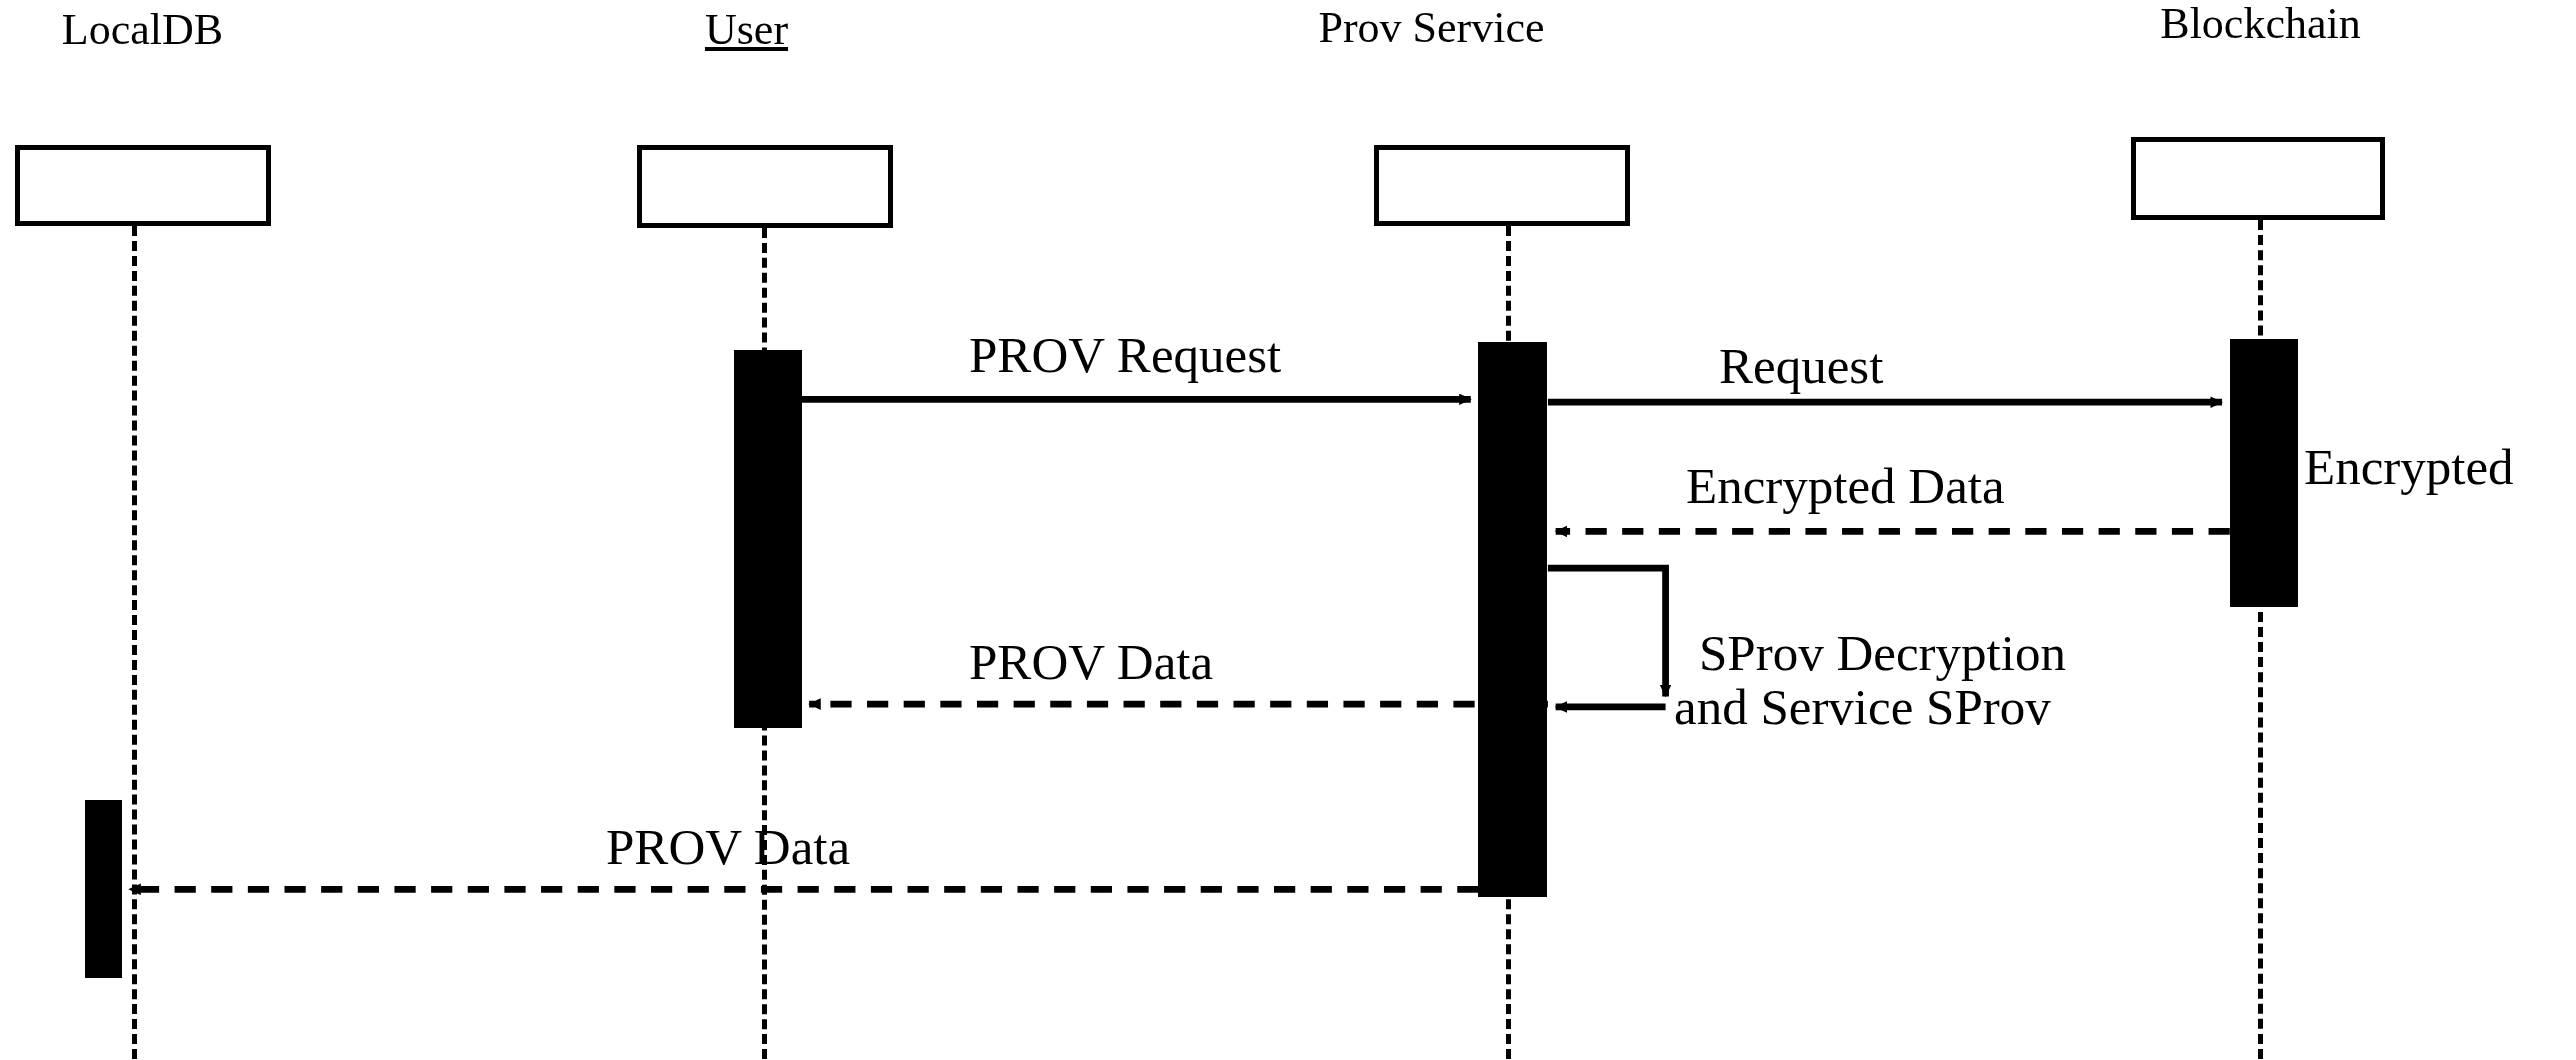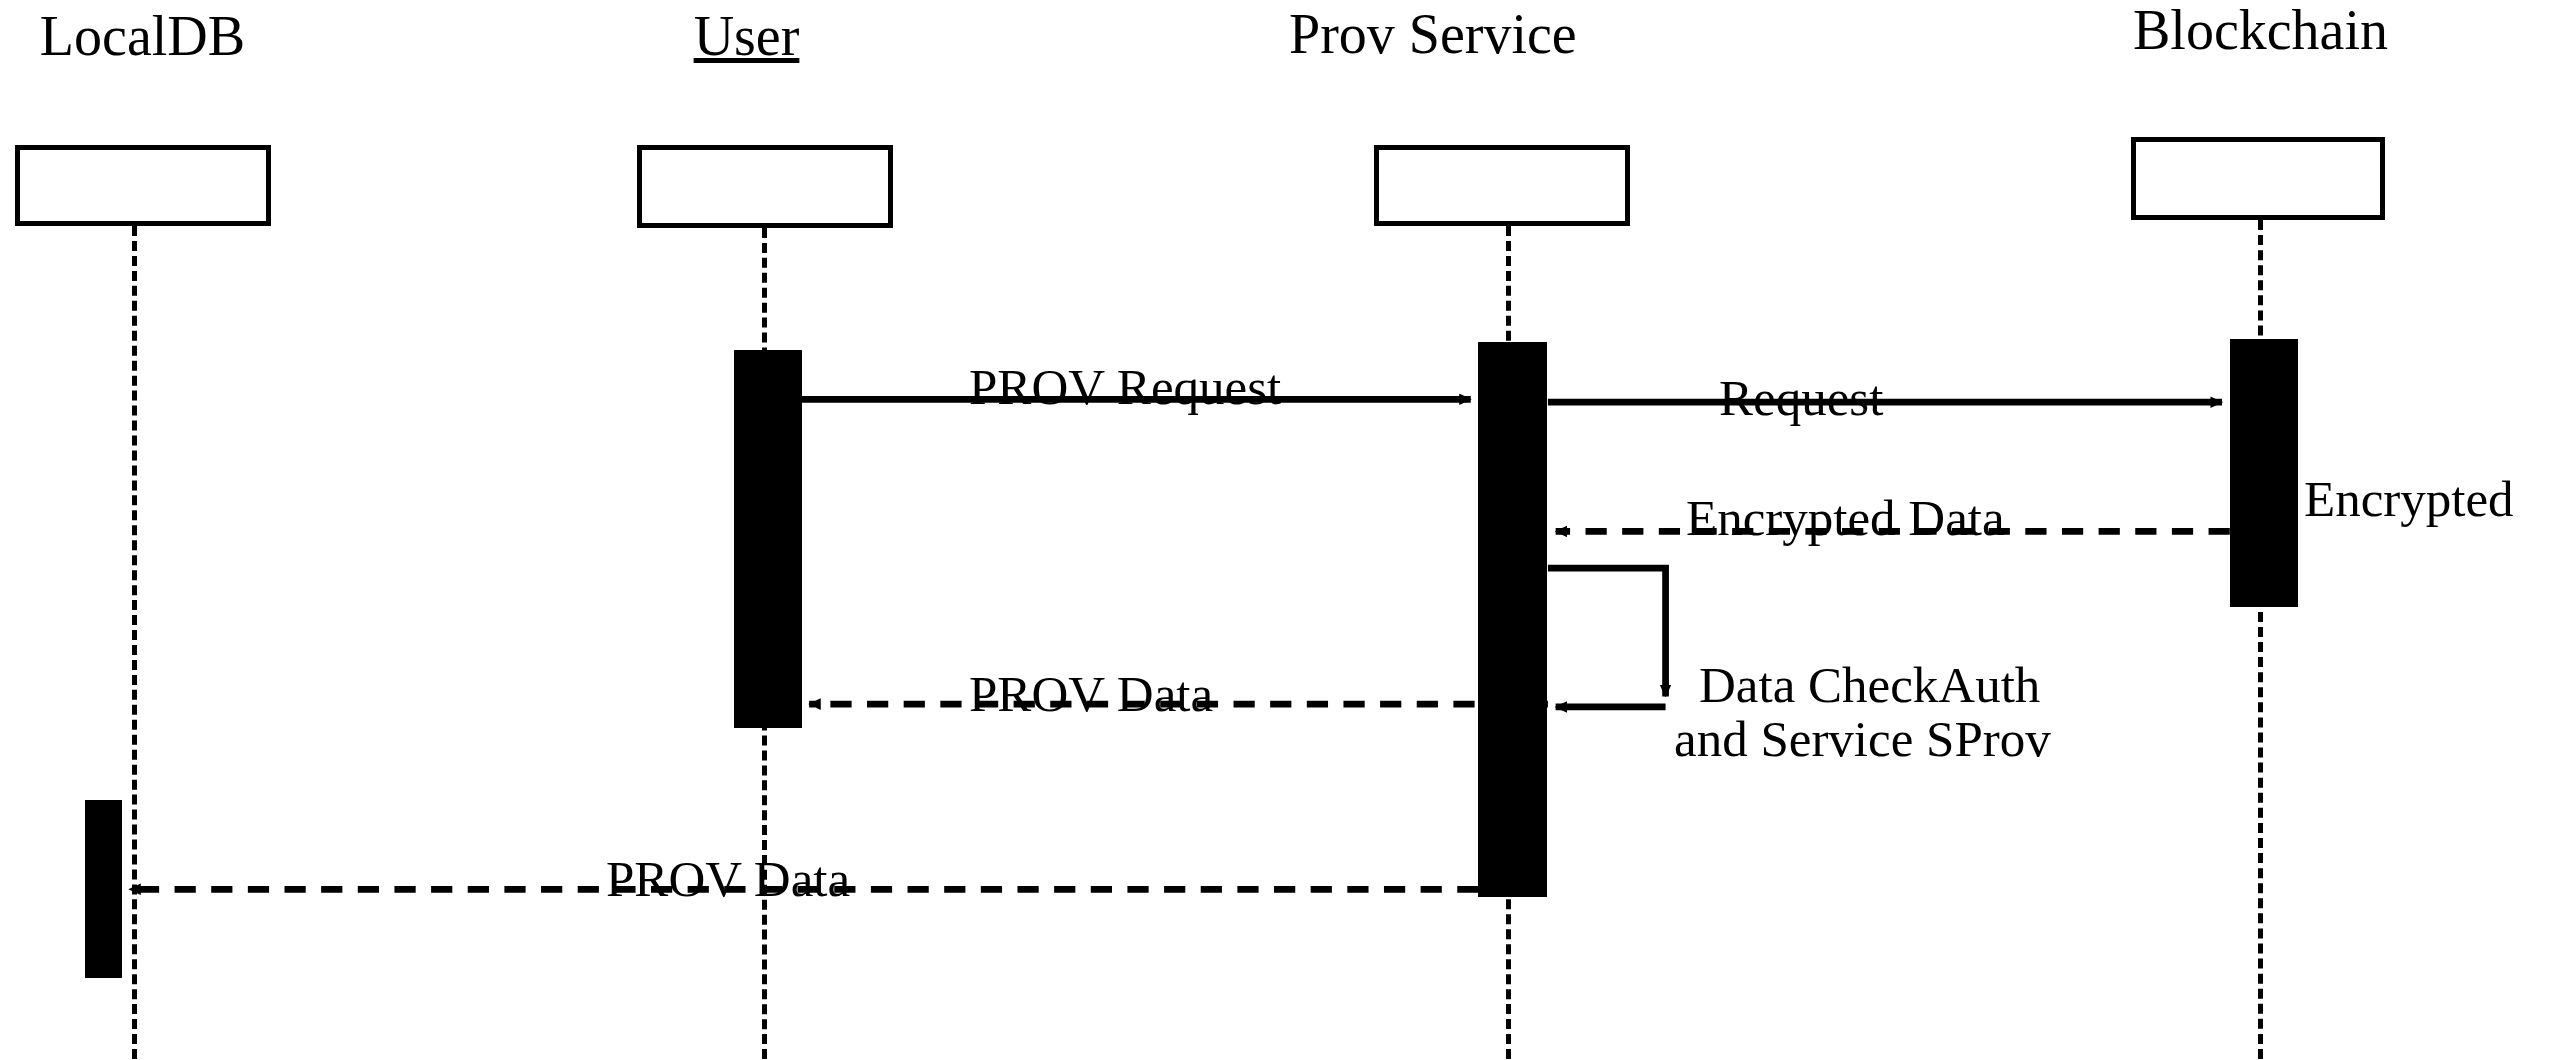--- a/index.html
+++ b/index.html
@@ -15,21 +15,21 @@
   #canvas {
     position: relative;
     width: 2576px;
     height: 1061px;
     background: #ffffff;
     overflow: hidden;
   }
   .lifeline-title {
     position: absolute;
     text-align: center;
-    font-size: 56px;
+    font-size: 44px;
     line-height: 1;
     white-space: nowrap;
     color: #000;
   }
   .lifeline-box {
     position: absolute;
     background: #ffffff;
     border: 5.8px solid #000000;
     box-sizing: border-box;
   }
@@ -42,21 +42,20 @@
   .activation {
     position: absolute;
     background: #000000;
   }
   .msg-label {
     position: absolute;
     font-size: 51px;
     line-height: 1.06;
     white-space: nowrap;
     color: #000;
-    margin-top: 32px;
   }
   .msg-label.two-line {
     white-space: normal;
     text-align: center;
   }
   .svg-layer {
     position: absolute;
     left: 0;
     top: 0;
     width: 2576px;
@@ -128,21 +127,21 @@
     </g>
   </svg>
 
   <div class="msg-label" style="left:969px; top:328px;">PROV Request</div>
 
   <div class="msg-label" style="left:1719px; top:339px;text-align:center;">Request</div>
 
   <div class="msg-label" style="left:1686px; top:459px;">Encrypted Data</div>
 
   <div class="msg-label two-line" style="left:1674px; top:626px; width:540px; text-align:left;">
-    <div style="padding-left:25px;">Data CheckAuth</div>
+    <div style="padding-left:25px;">SProv Decryption</div>
     <div>and Service SProv</div>
   </div>
 
   <div class="msg-label" style="left:969px; top:635px;">PROV Data</div>
 
   <div class="msg-label" style="left:606px; top:820px;">PROV Data</div>
 
   <div class="msg-label" style="left:2304px; top:440px;">Encrypted</div>
 
 </div>

